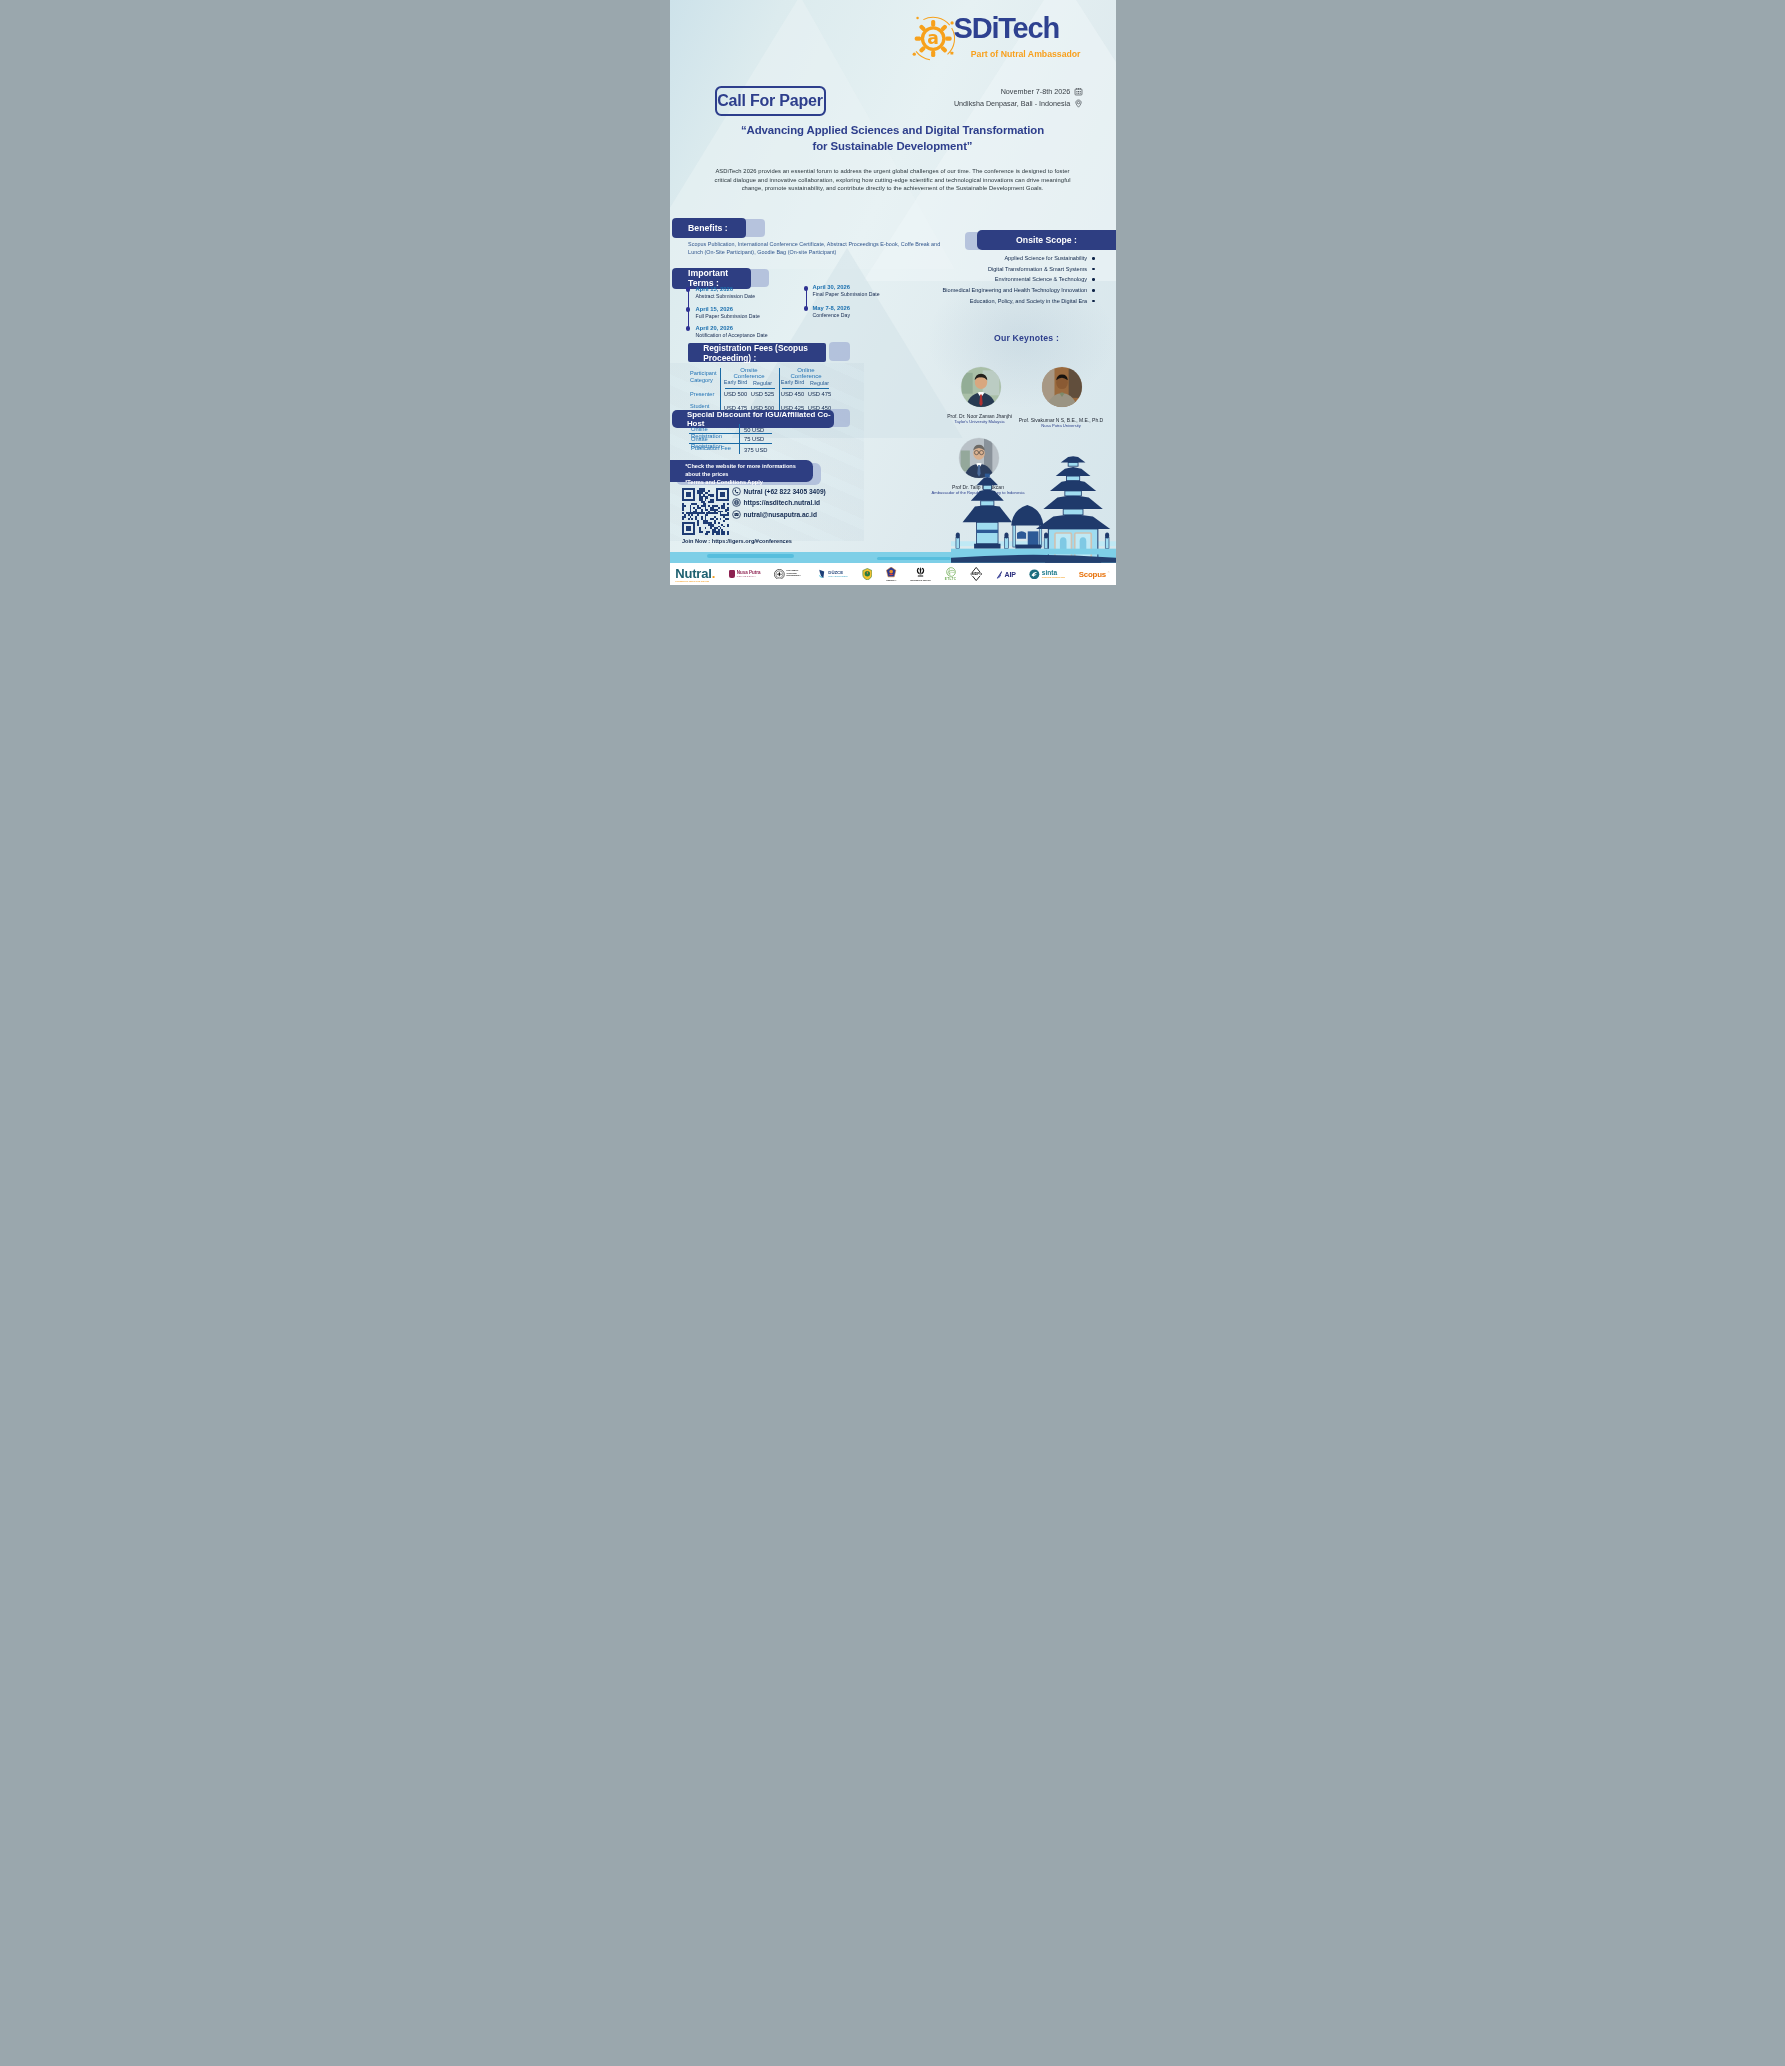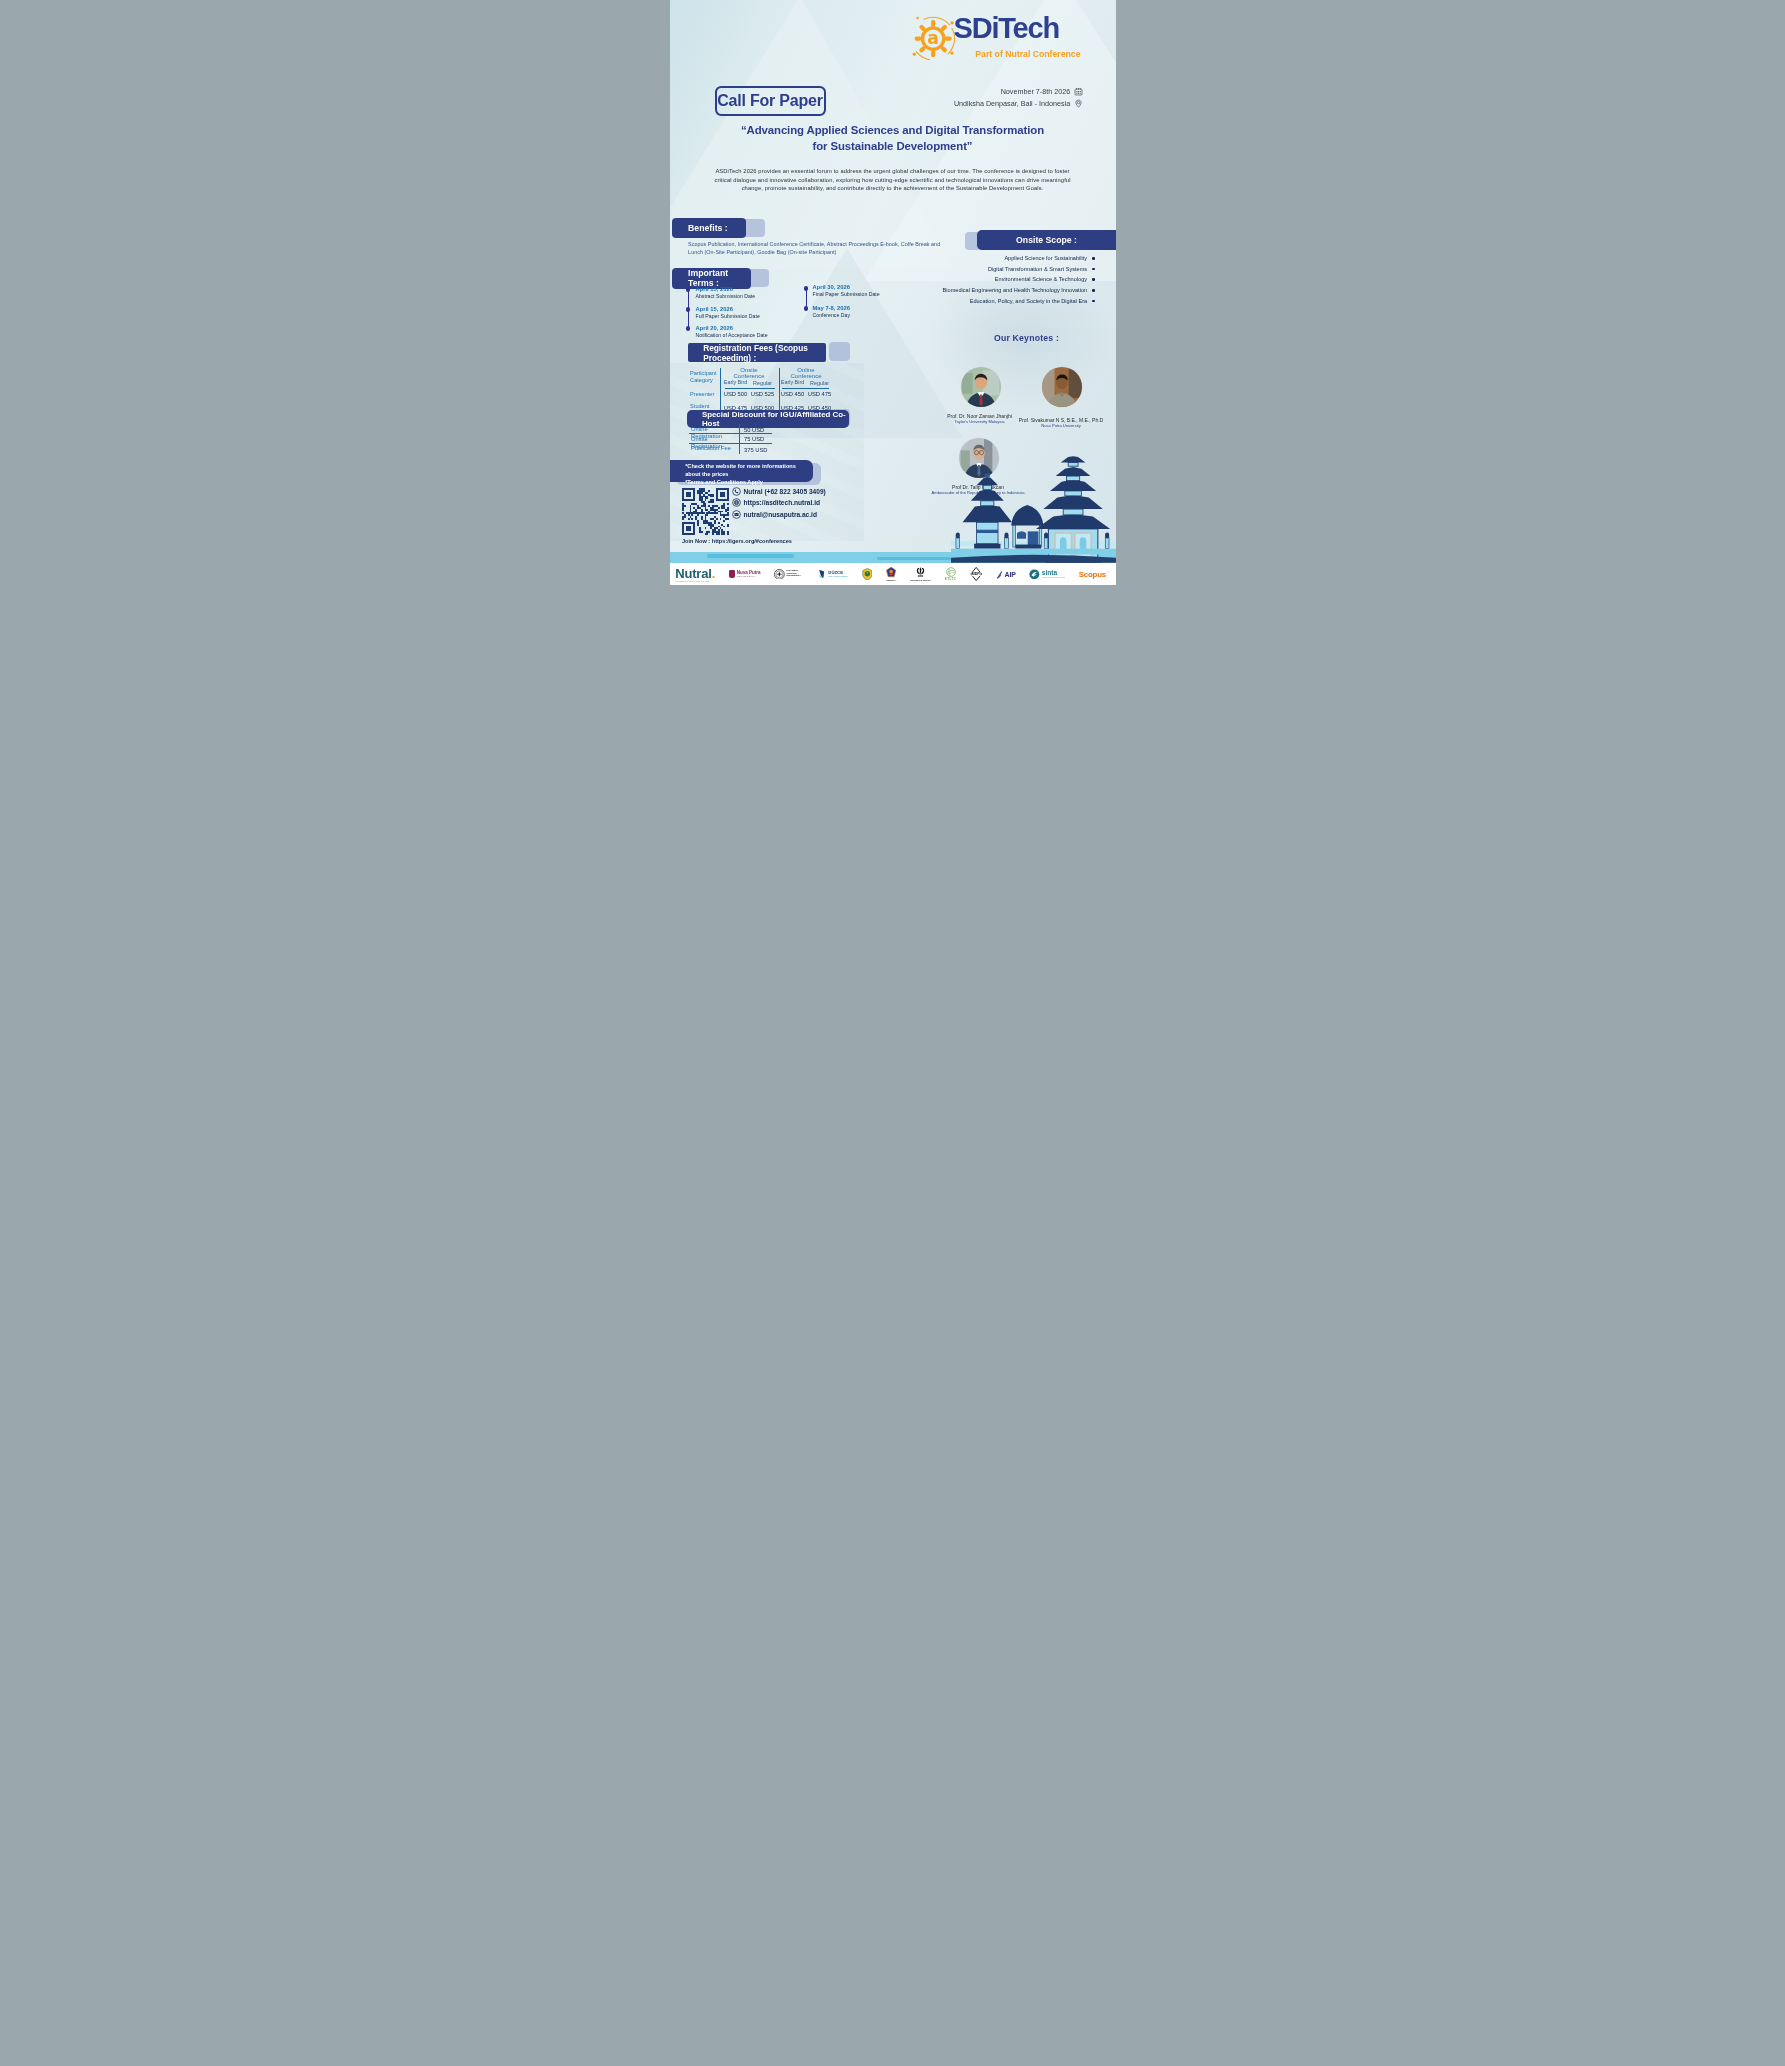--- a/index.html
+++ b/index.html
@@ -94,21 +94,21 @@
         <rect x="-5" y="-45" width="10" height="16" rx="4" transform="rotate(315)"></rect>
       </g>
       <circle cx="104" cy="34" r="4"></circle>
         <circle cx="12" cy="110" r="4"></circle>
         <circle cx="20" cy="22" r="3"></circle>
       <rect x="100" cy="0" y="104" width="7" height="7" rx="1.5"></rect>
       <text x="58" y="86" text-anchor="middle" font-size="42" font-weight="bold" font-family="DejaVu Sans,sans-serif" fill="#f7a11c">a</text>
     </g>
   </svg>
   <div class="abs brand">SDiTech</div>
-  <div class="abs tagline">Part of Nutral Conference</div>
+  <div class="abs tagline">Part of Nutral Ambassador</div>
 
   <div class="abs badge">
     <span>Call For Paper</span>
   </div>
 
   <div class="abs event">
     <div class="row">
       <span>November 7-8th 2026</span>
       <svg class="cicon" viewBox="0 0 22 22" width="7.9" height="7.9">
         <rect x="2.5" y="5" width="17" height="14.5" rx="2" fill="none" stroke="#3a4047" stroke-width="1.6"></rect>
@@ -213,21 +213,21 @@
     <div class="abs feeval" style="left:94px;top:26px;width:25px;">USD 450</div>
     <div class="abs feeval" style="left:121px;top:26px;width:25px;">USD 475</div>
     <div class="abs feelabel" style="left:4.1px;top:38px;width:34px;">Student Presenter</div>
     <div class="abs feeval" style="left:37px;top:40px;width:25px;">USD 475</div>
     <div class="abs feeval" style="left:64px;top:40px;width:25px;">USD 500</div>
     <div class="abs feeval" style="left:94px;top:40px;width:25px;">USD 425</div>
     <div class="abs feeval" style="left:121px;top:40px;width:25px;">USD 450</div>
   </div>
 
   <div class="abs barshadow" style="left:159px;top:409px;width:21.5px;height:18px;"></div>
-  <div class="abs bar" style="left:2.9px;top:410px;width:162px;height:18px;border-radius:5px;margin-left:15px;">
+  <div class="abs bar" style="left:2.9px;top:410px;width:162px;height:18px;border-radius:5px;">
     <span class="lbl" style="margin-left:14.5px;font-size:7.9px;">Special Discount for IGU/Affiliated Co-Host</span>
   </div>
   <div class="abs" style="left:16.5px;top:426px;width:99px;height:32px;">
     <div class="abs tealline" style="left:53px;top:-1.7px;width:0.8px;height:30px;"></div>
     <div class="abs tealline" style="left:3.3px;top:7px;width:83px;height:0.8px;"></div>
     <div class="abs tealline" style="left:3.3px;top:16.5px;width:83px;height:0.8px;"></div>
     <div class="abs feelabel" style="left:5px;top:0.4px;width:46px;font-size:5.8px;">Online Registration</div>
     <div class="abs feeval" style="left:58px;top:0.8px;width:29px;text-align:left;">50 USD</div>
     <div class="abs feelabel" style="left:5px;top:10px;width:46px;font-size:5.8px;">Onsite Registration</div>
     <div class="abs feeval" style="left:58px;top:10.3px;width:29px;text-align:left;">75 USD</div>

